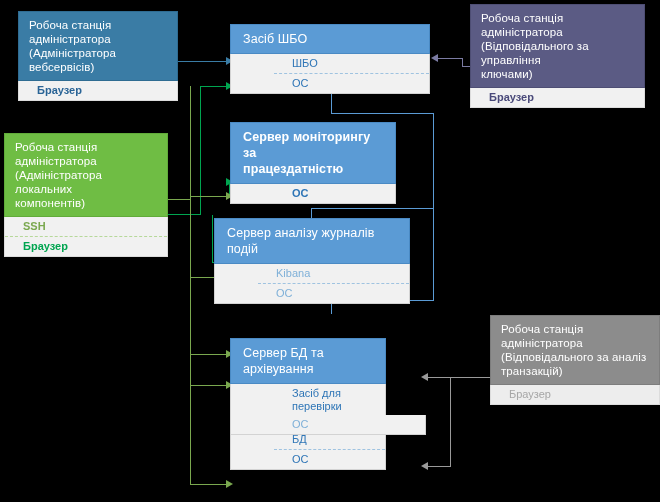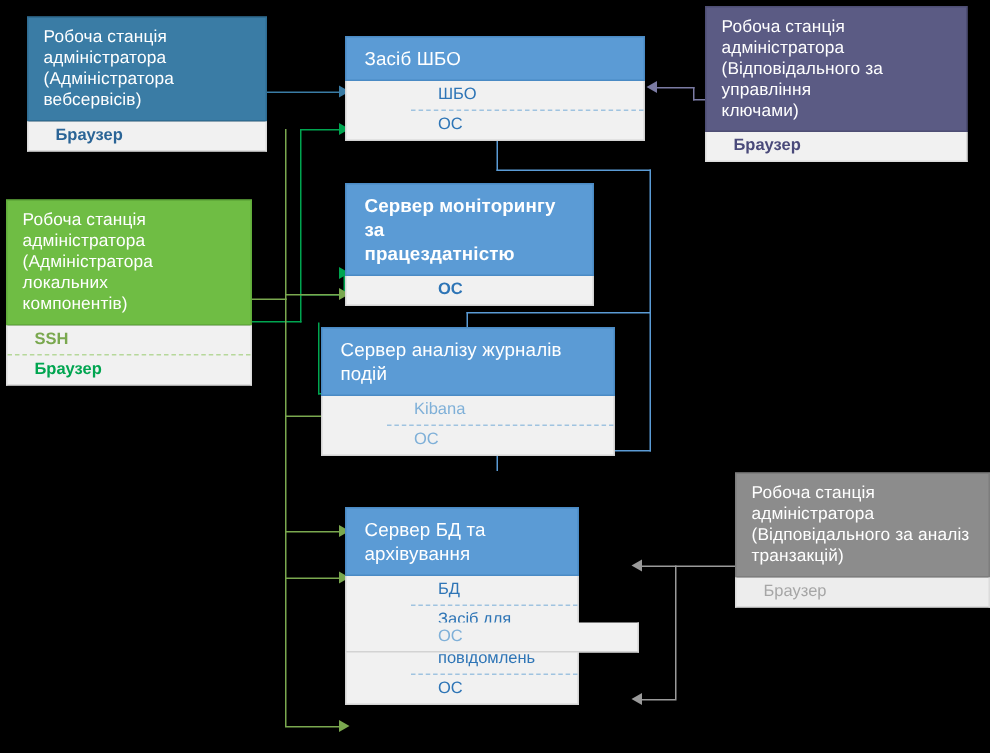--- a/index.html
+++ b/index.html
@@ -197,22 +197,22 @@
     <div class="hdr">Сервер аналізу журналів подій</div>
     <div class="body">
       <div class="row">Kibana</div>
       <div class="row">ОС</div>
     </div>
   </div>
 
   <div class="node srv" style="left:230px;top:314px;width:156px;margin-top:24px;">
     <div class="hdr">Сервер БД та архівування</div>
     <div class="body">
+      <div class="row">Засіб для перевірки повідомлень</div>
       <div class="row">БД</div>
-      <div class="row">Засіб для перевірки повідомлень</div>
       <div class="row">ОС</div>
     </div>
   </div>
 
   <div class="node srv muted" style="left:230px;top:415px;width:196px;">
     <div class="body">
       <div class="row">ОС</div>
     </div>
   </div>
 

